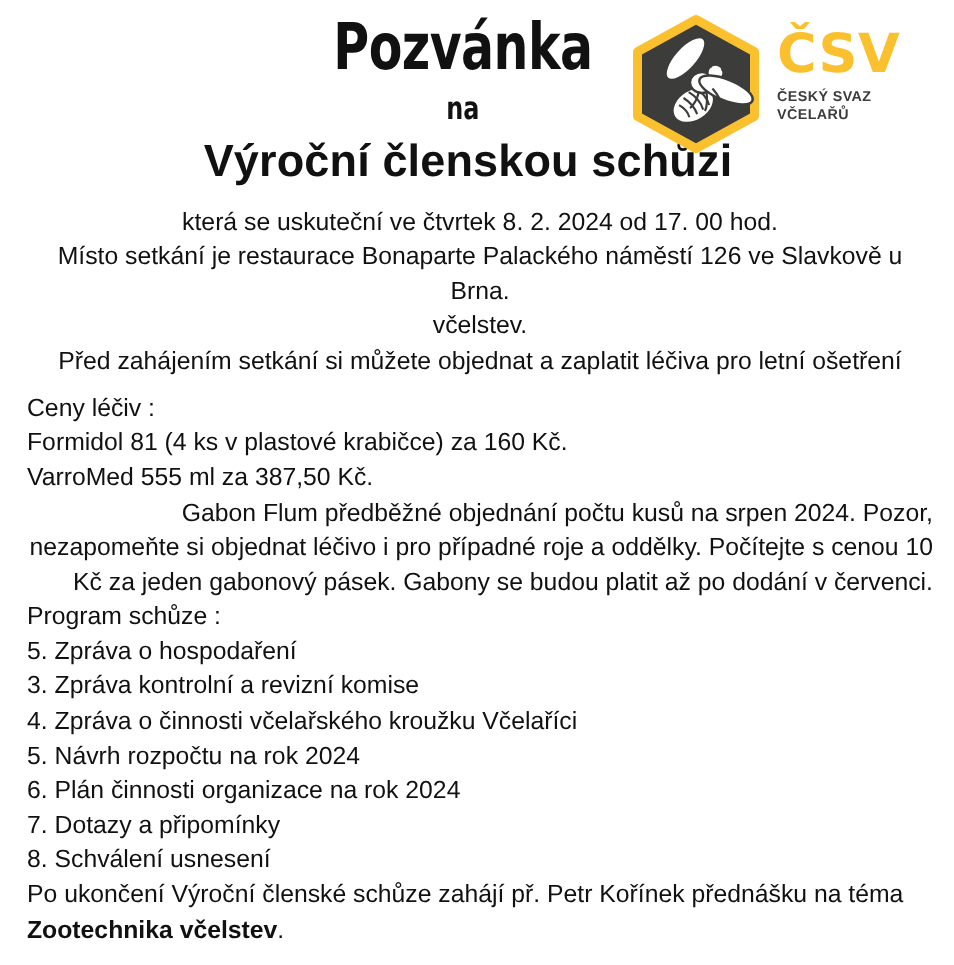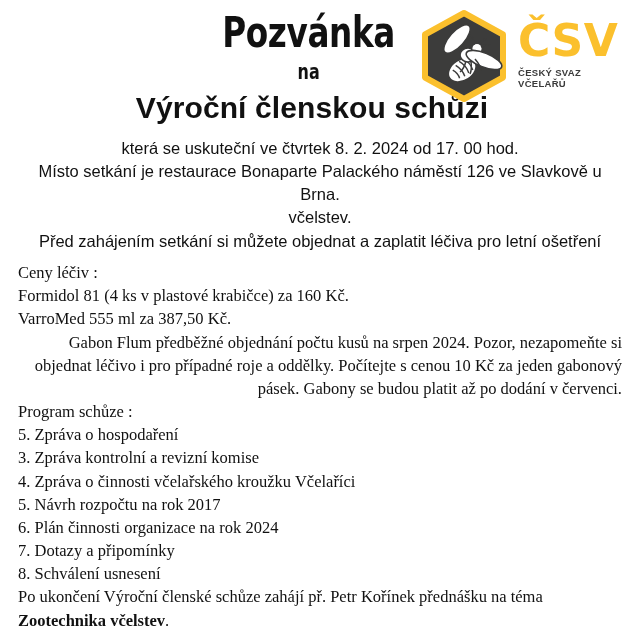--- a/index.html
+++ b/index.html
@@ -84,21 +84,21 @@
     flex: 0 0 auto;
     margin-top: 2px;
   }
   .logo-words {
     margin-left: 4px;
     padding-top: 14px;
   }
   .logo-csv {
     font-family: "DejaVu Sans", sans-serif;
     font-weight: 700;
-    font-size: 44px;
+    font-size: 36px;
     line-height: 0.95;
     letter-spacing: 0.5px;
     color: #FBC02D;
   }
   .logo-tag {
     font-family: "Liberation Sans", sans-serif;
     font-weight: 700;
     font-size: 9.5px;
     line-height: 1.2;
     letter-spacing: 0.3px;
@@ -115,21 +115,21 @@
     padding: 0 2px;
   }
   .centered-block p { margin: 0; }
 
   .left-block {
     margin-top: 8px;
     text-align: left;
     font-size: 16.5px;
     line-height: 1.405;
   }
-  .left-block p { margin: 0; font-family: Liberation Serif, serif; }
+  .left-block p { margin: 0; }
 
   .para {
     text-align: right;
   }
 
   .list-item { white-space: nowrap; }
 
   .bold { font-weight: 700; }
 </style>
 </head>
@@ -199,21 +199,21 @@
 
     <p>Ceny léčiv :</p>
     <p>Formidol 81 (4 ks v plastové krabičce) za 160 Kč.</p>
     <p>VarroMed 555 ml za 387,50 Kč.</p>
     <p class="para">Gabon Flum předběžné objednání počtu kusů na srpen 2024. Pozor, nezapomeňte si objednat léčivo i pro případné roje a oddělky. Počítejte s cenou 10 Kč za jeden gabonový pásek. Gabony se budou platit až po dodání v červenci.</p>
 
     <p>Program schůze :</p>
     <p class="list-item">5. Zpráva o hospodaření</p>
     <p class="list-item">3. Zpráva kontrolní a revizní komise</p>
     <p class="list-item">4. Zpráva o činnosti včelařského kroužku Včelaříci</p>
-    <p class="list-item">5. Návrh rozpočtu na rok 2017</p>
+    <p class="list-item">5. Návrh rozpočtu na rok 2024</p>
     <p class="list-item">6. Plán činnosti organizace na rok 2024</p>
     <p class="list-item">7. Dotazy a připomínky</p>
     <p class="list-item">8. Schválení usnesení</p>
 
     <p>Po ukončení Výroční členské schůze zahájí př. Petr Kořínek přednášku na téma</p>
     <p><span class="bold">Zootechnika včelstev</span><span>.</span></p>
 
   </div>
 
 </div>

